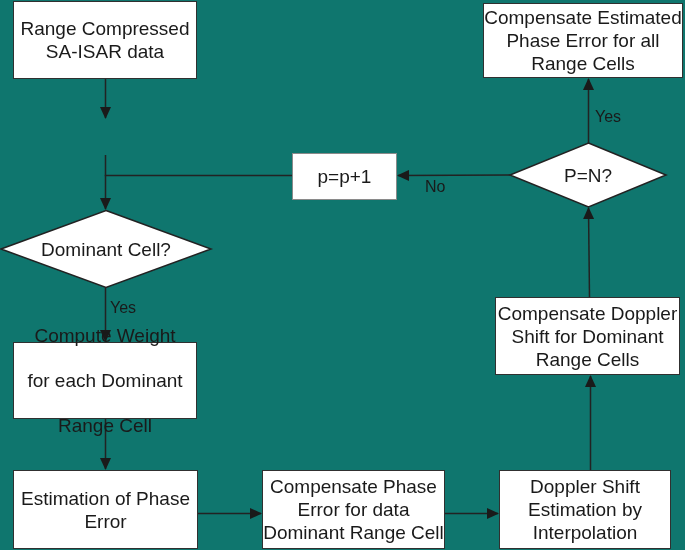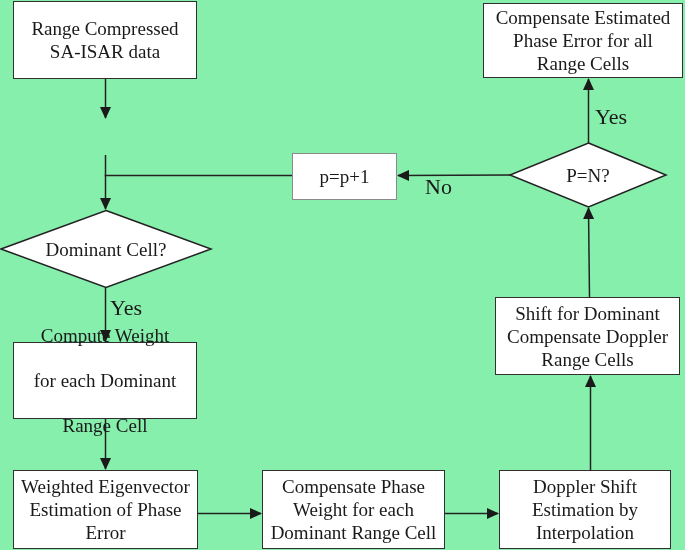--- a/index.html
+++ b/index.html
@@ -4,22 +4,22 @@
 <style>
   html, body {
     margin: 0;
     padding: 0;
     background: #ffffff;
   }
   #canvas {
     position: relative;
     width: 685px;
     height: 550px;
-    background: #86efac;
-    font-family: Liberation Serif, serif;
+    background: #0f766e;
+    font-family: Liberation Sans, sans-serif;
     color: #1a1a1a;
     overflow: hidden;
   }
   #connector-layer {
     position: absolute;
     left: 0;
     top: 0;
     width: 685px;
     height: 550px;
   }
@@ -45,21 +45,21 @@
   .diamond-label {
     position: absolute;
     text-align: center;
     font-size: 19px;
     line-height: 23px;
     white-space: nowrap;
     transform: translate(-50%, -50%);
   }
   .edge-label {
     position: absolute;
-    font-size: 22px;
+    font-size: 16px;
     line-height: 22px;
     white-space: nowrap;
   }
 </style>
 </head>
 <body>
 
 <div id="canvas">
 
   <svg id="connector-layer" width="685" height="550" viewBox="0 0 685 550">
@@ -103,40 +103,39 @@
     <div class="tline">Range Cells</div>
   </div>
 
   <div class="node" style="left:13px; top:342px; width:184px; height:77px;gap:22px;">
     <div class="tline">Compute Weight</div>
     <div class="tline">for each Dominant</div>
     <div class="tline">Range Cell</div>
   </div>
 
   <div class="node" style="left:13px; top:470px; width:185px; height:79px;">
-    <div class="tline">Weighted Eigenvector</div>
     <div class="tline">Estimation of Phase</div>
     <div class="tline">Error</div>
   </div>
 
   <div class="node" style="left:262px; top:470px; width:183px; height:79px;">
     <div class="tline">Compensate Phase</div>
-    <div class="tline">Weight for each</div>
+    <div class="tline">Error for data</div>
     <div class="tline">Dominant Range Cell</div>
   </div>
 
   <div class="node" style="left:499px; top:470px; width:172px; height:79px;">
     <div class="tline">Doppler Shift</div>
     <div class="tline">Estimation by</div>
     <div class="tline">Interpolation</div>
   </div>
 
   <div class="node" style="left:495px; top:297px; width:185px; height:78px;">
+    <div class="tline">Compensate Doppler</div>
     <div class="tline">Shift for Dominant</div>
-    <div class="tline">Compensate Doppler</div>
     <div class="tline">Range Cells</div>
   </div>
 
   <div class="diamond-label" style="left:106px; top:249px;">Dominant Cell?</div>
 
   <div class="diamond-label" style="left:588px; top:175px;">P=N?</div>
 
   <div class="edge-label" style="left:110px; top:297px;">Yes</div>
 
   <div class="edge-label" style="left:595px; top:106px;">Yes</div>

